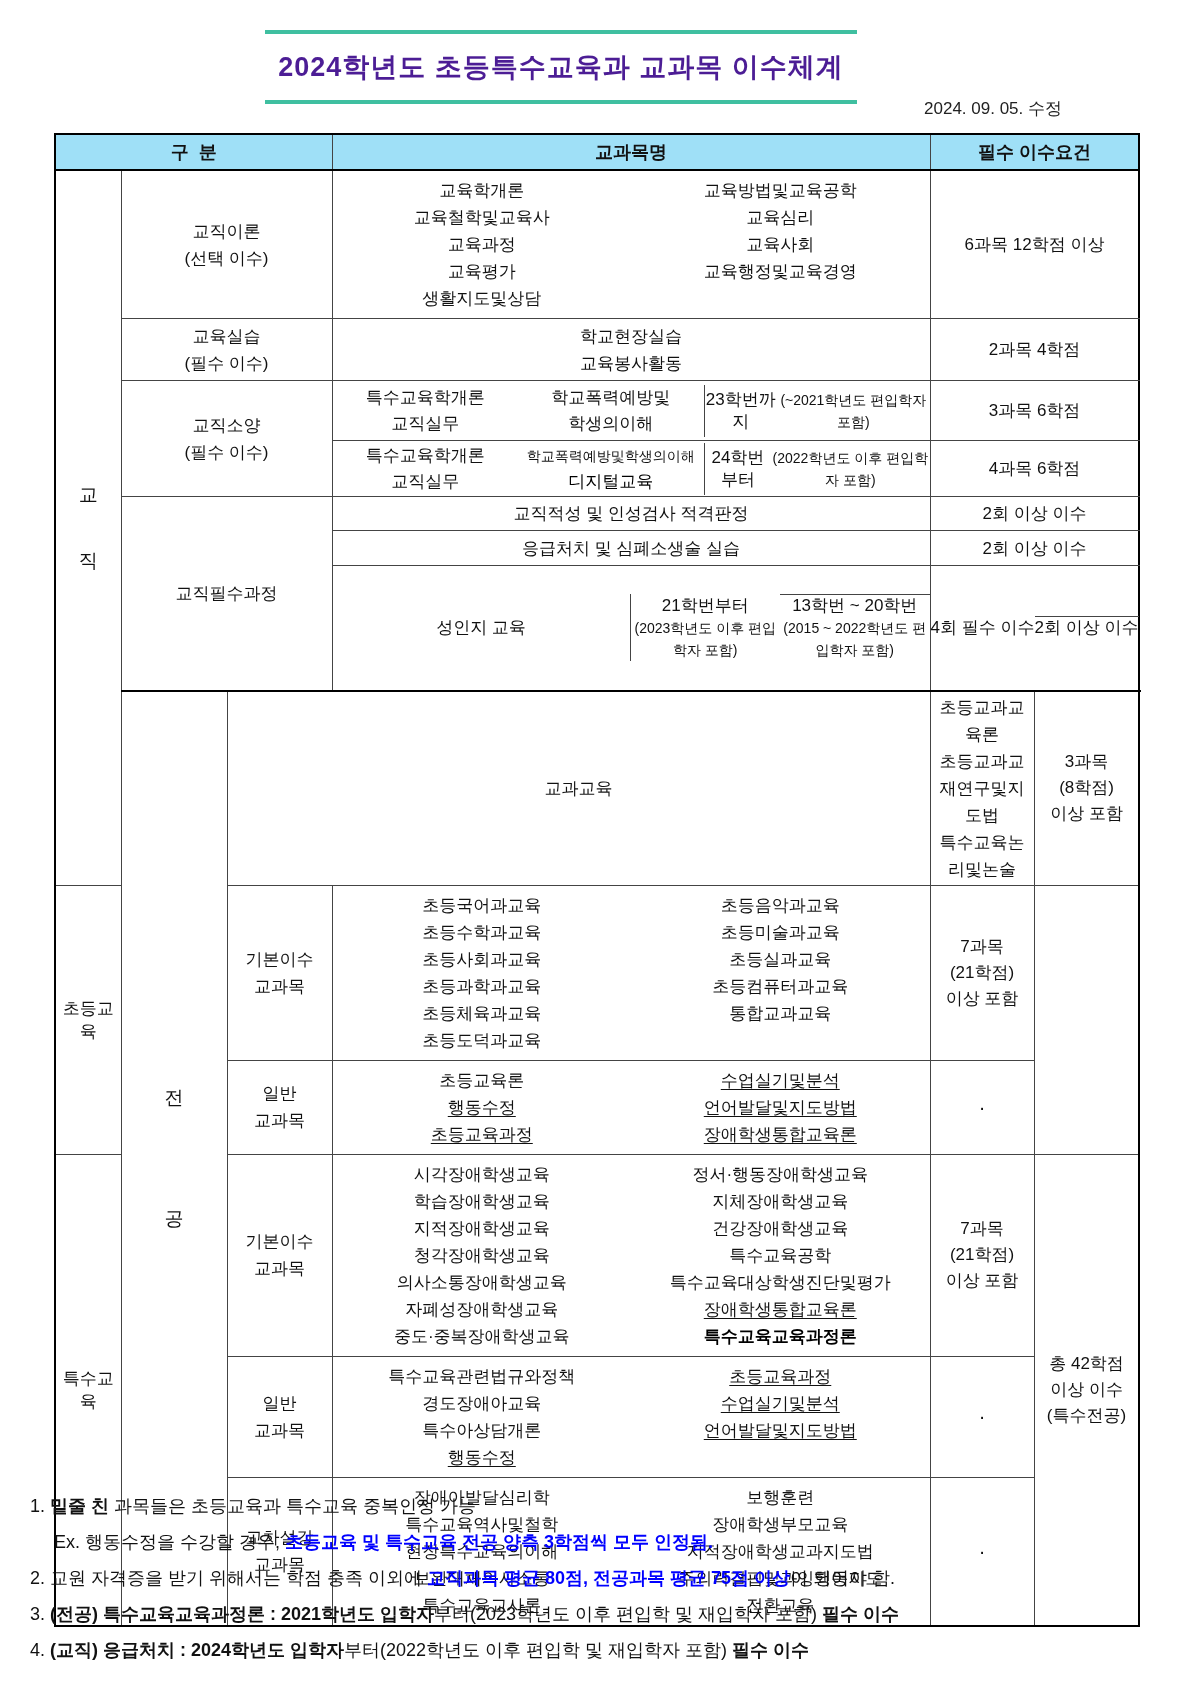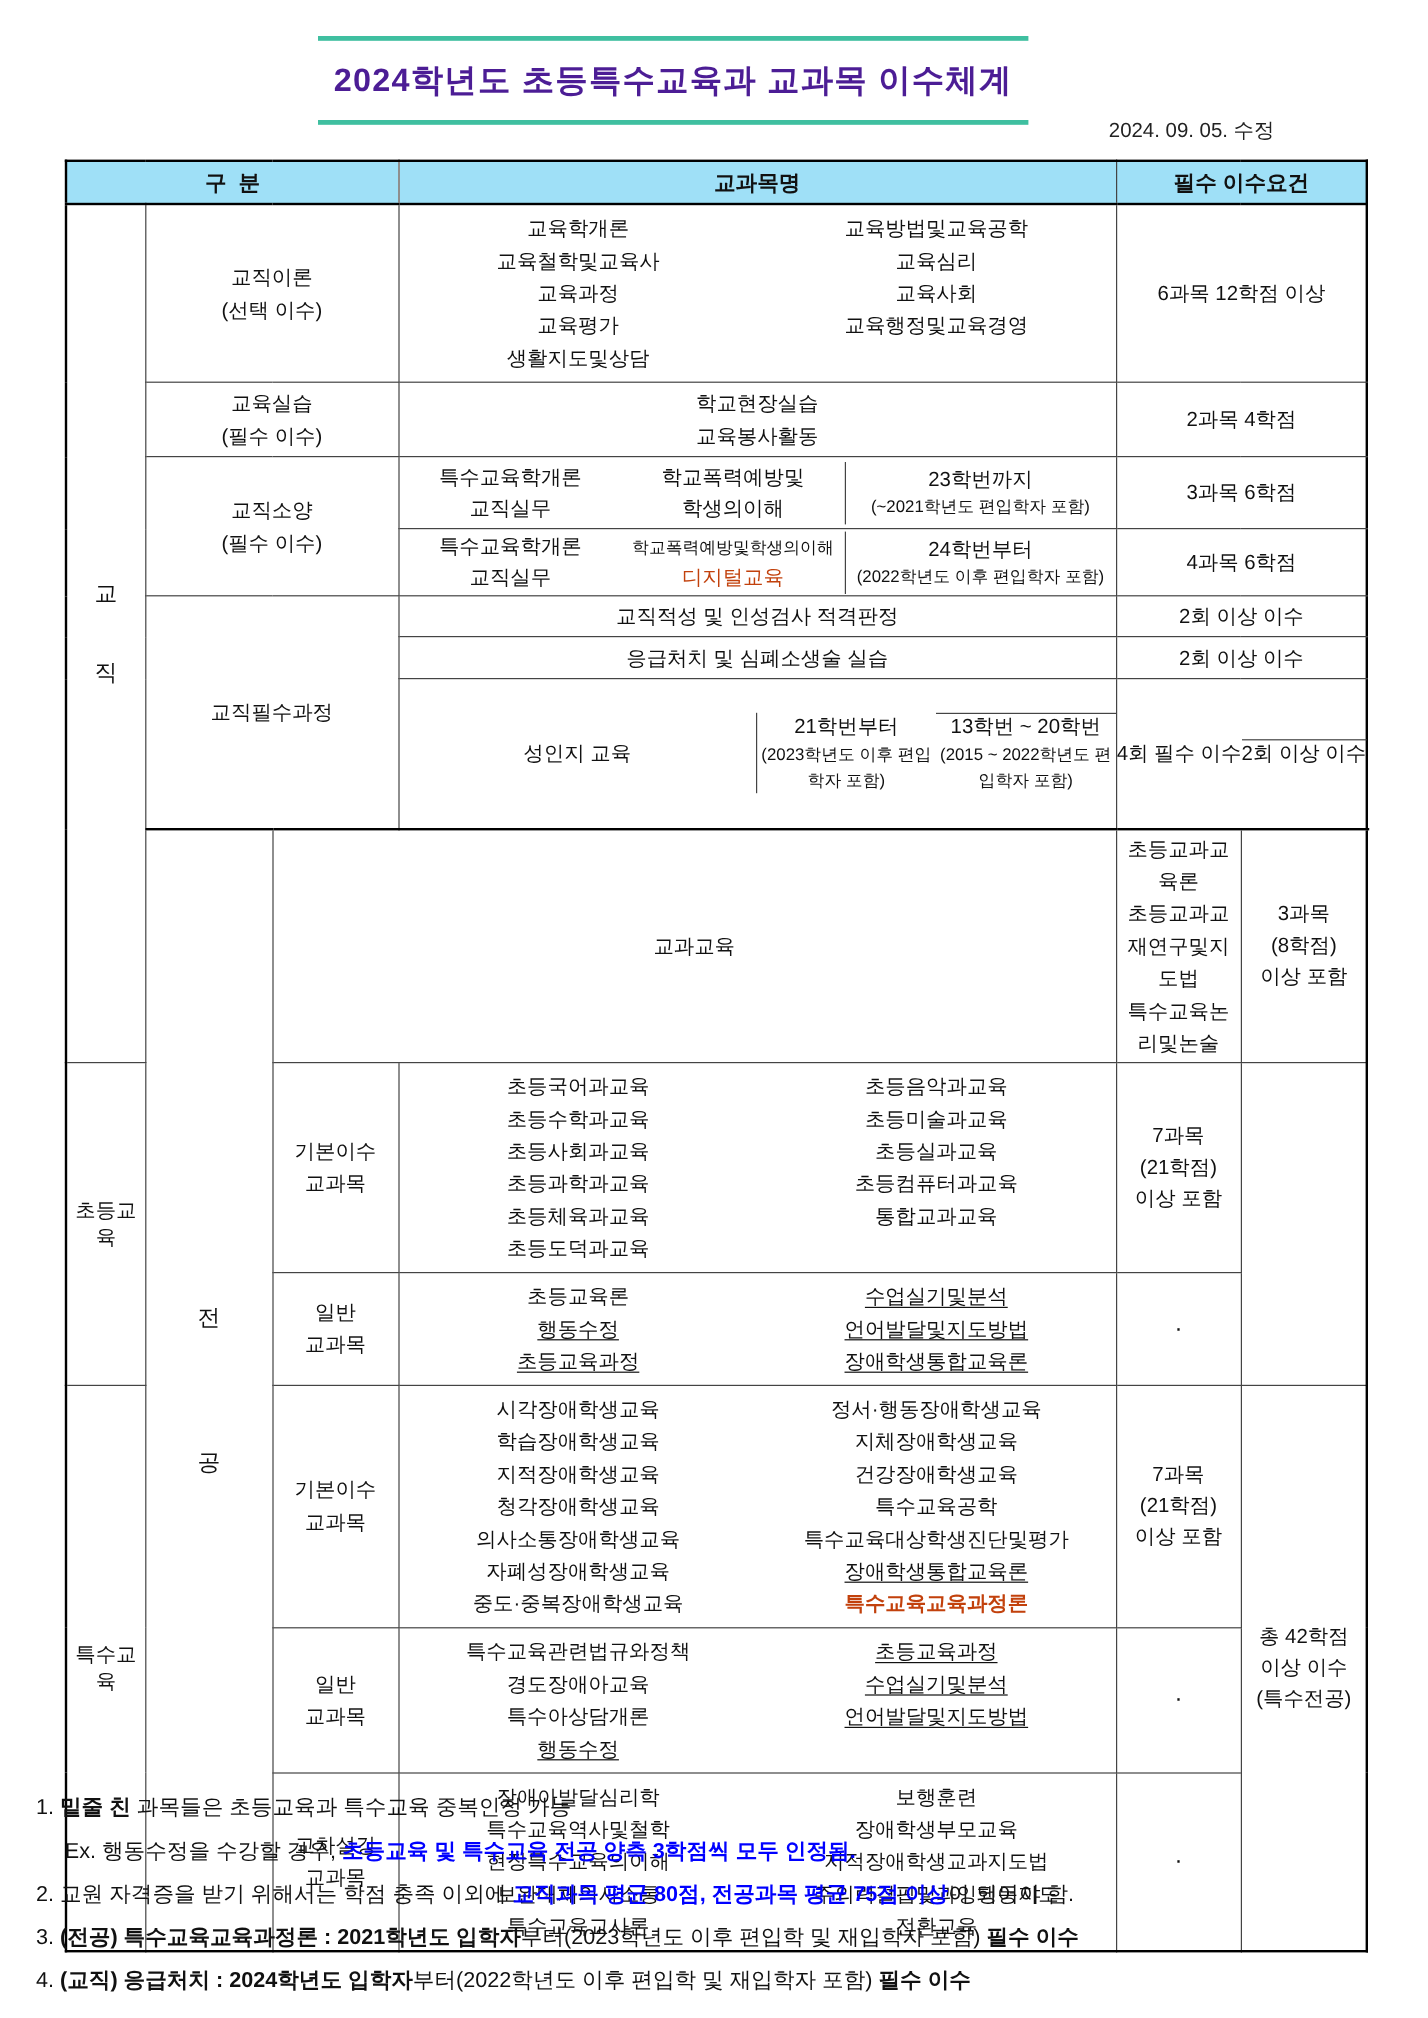--- a/index.html
+++ b/index.html
@@ -16,28 +16,28 @@
   .vlabel{display:flex;flex-direction:column;align-items:center;justify-content:center;font-size:19px;height:100%;}
   .vlabel.g1{gap:40px;}
   .vlabel.g2{gap:95px;}
   .courses div{line-height:27px;}
   .two-col{display:flex;align-items:flex-start;}
   .two-col > div{flex:1;}
   .pad-v{padding-top:6px;padding-bottom:6px;}
   .fill{display:flex;align-items:stretch;height:100%;}
   .list-area{flex:1;display:flex;align-items:center;}
   .list-area > div{flex:1;line-height:26px;}
-  .note-col{width:225px;border-left:1px solid #444;display:flex;flex-direction:column;justify-content:center;align-items:center;line-height:22px;}
+  .note-col{width:225px;border-left:1px solid #444;display:flex;flex-direction:row;justify-content:flex-start;align-items:center;line-height:22px;}
   .gender-label{width:297px;border-right:1px solid #444;display:flex;align-items:center;justify-content:center;}
   .stack{flex:1;display:flex;flex-direction:row;height:100%;}
   .half{flex:1;display:flex;flex-direction:column;justify-content:center;align-items:center;line-height:22px;}
   .bt{border-top:1px solid #444;}
   .req3 div{line-height:26px;}
   .u{text-decoration:underline;text-underline-offset:3px;}
-  .r{color:#c2410c;}
+  .r{color:#000000;}
   .b{font-weight:bold;}
   .bl{color:#0000FF;}
   .s{font-size:14px;}
   .dot{font-size:20px;}
   .notes{position:absolute;left:30px;top:1494px;width:1140px;font-size:18px;line-height:25px;color:#111;}
   .note-line{margin-bottom:11px;}
   .note-line .b{font-weight:bold;}
   .note-line.indent{padding-left:24px;}
 </style>
 </head>

